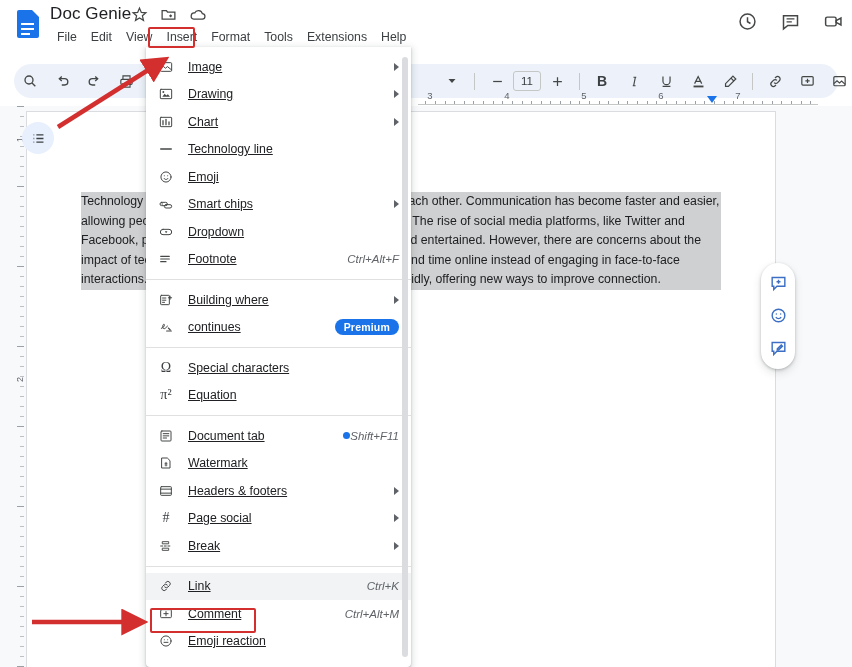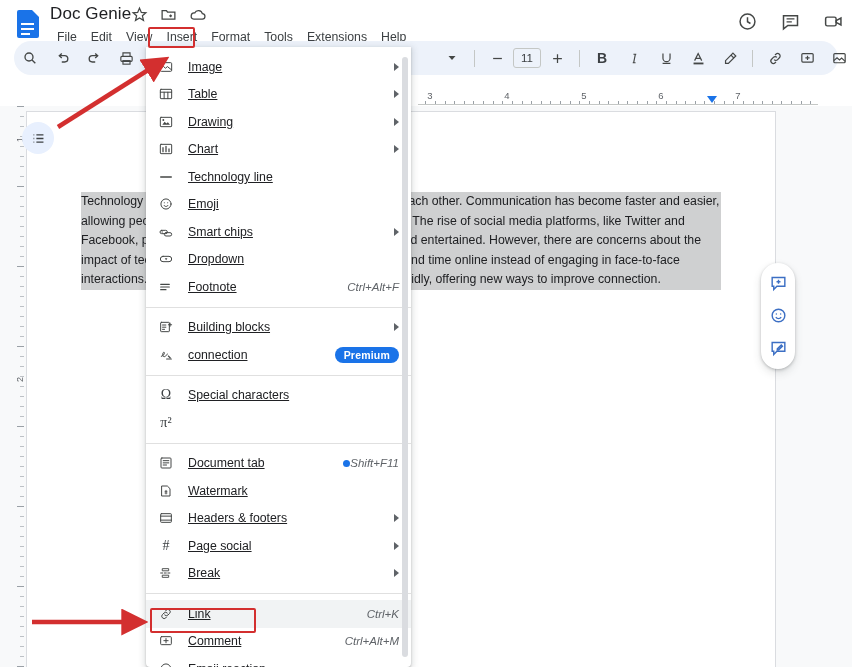--- a/index.html
+++ b/index.html
@@ -38,21 +38,21 @@
     font-size: 12.3px; color: #3c4043; padding: 2px 7px; border-radius: 4px;
     cursor: pointer; white-space: nowrap; line-height: 15px;
   }
   .menu-item.active-box { position: relative; }
 
   .header-right { position: absolute; right: 8px; top: 11px; display: flex; gap: 22px; align-items: center; }
   .hr-icon { width: 21px; height: 21px; color: #444746; }
   .hr-icon svg { display: block; }
 
   
-  .toolbar { position: absolute; left: 0; top: 41px; width: 852px; height: 34px; }
+  .toolbar { position: absolute; left: 0; top: 64px; width: 852px; height: 34px; }
   .tb-pill {
     position: absolute; left: 14px; top: 0; height: 34px; width: 824px;
     background: #edf2fa; border-radius: 18px;
   }
   .tb-row { position: absolute; left: 14px; top: 0; height: 34px; display: flex; align-items: center; }
   .tb-btn {
     width: 28px; height: 28px; display: flex; align-items: center; justify-content: center;
     color: #444746; border-radius: 4px; margin: 0 2px;
   }
   .tb-btn svg { display: block; }
@@ -482,30 +482,20 @@
               <path d="M3.5 15l4.5-4 3.2 2.8 3-2.4 6.3 5.1"></path>
             </svg>
           </span>
           <span class="mlabel">Image</span>
           <span class="marrow"></span>
         </div>
         <div class="mrow">
           <span class="mi">
             <svg viewBox="0 0 24 24" width="16" height="16" fill="none" stroke="currentColor" stroke-width="1.5" stroke-linecap="round" stroke-linejoin="round">
               <rect x="3.5" y="5" width="17" height="14" rx="1"></rect>
-              <path d="M3.5 9.3h17M9.2 9.3V19M14.8 9.3V19"></path>
-            </svg>
-          </span>
-          <span class="mlabel">Table</span>
-          <span class="marrow"></span>
-        </div>
-        <div class="mrow">
-          <span class="mi">
-            <svg viewBox="0 0 24 24" width="16" height="16" fill="none" stroke="currentColor" stroke-width="1.5" stroke-linecap="round" stroke-linejoin="round">
-              <rect x="3.5" y="5" width="17" height="14" rx="1"></rect>
               <path d="M6.5 16l3.5-4.3 2.5 2.6 2.3-2 3.2 3.7z" fill="currentColor" stroke="none"></path>
               <circle cx="8" cy="9" r="1.4" fill="currentColor" stroke="none"></circle>
             </svg>
           </span>
           <span class="mlabel">Drawing</span>
           <span class="marrow"></span>
         </div>
         <div class="mrow">
           <span class="mi">
             <svg viewBox="0 0 24 24" width="16" height="16" fill="none" stroke="currentColor" stroke-width="1.5" stroke-linecap="round" stroke-linejoin="round">
@@ -566,41 +556,42 @@
         </div>
         <div class="mdivider"></div>
         <div class="mrow">
           <span class="mi">
             <svg viewBox="0 0 24 24" width="16" height="16" fill="none" stroke="currentColor" stroke-width="1.5" stroke-linecap="round" stroke-linejoin="round">
               <rect x="4" y="5" width="13" height="14" rx="1"></rect>
               <path d="M6.8 9h5M6.8 12.3h5M6.8 15.5h3"></path>
               <path d="M18 6v5M15.6 8.5h4.8" stroke-width="1.6"></path>
             </svg>
           </span>
-          <span class="mlabel">Building blocks</span>
+          <span class="mlabel">Building where</span>
           <span class="marrow"></span>
         </div>
         <div class="mrow">
           <span class="mi">
             <svg viewBox="0 0 24 24" width="16" height="16" fill="none" stroke="currentColor" stroke-width="1.5" stroke-linecap="round" stroke-linejoin="round">
               <path d="M5 14c2.5-.6 4-2.6 4.6-4.6.4-1.4-.8-2.1-1.6-1.1-.9 1.1-1.3 3.4-.4 5.2.6 1.2 2.3 1.4 3.6.1l3.1-3"></path>
               <path d="M13 18h7" stroke-width="1.8"></path>
               <path d="M15.5 13.5l3 3" stroke-width="1.6"></path>
             </svg>
           </span>
-          <span class="mlabel">connection</span>
+          <span class="mlabel">continues</span>
           <span class="badge">Premium</span>
         </div>
         <div class="mdivider"></div>
         <div class="mrow">
           <span class="mi" style="font-size: 14px; color: rgb(60, 64, 67); font-family: &quot;Liberation Serif&quot;, serif;">Ω</span>
           <span class="mlabel">Special characters</span>
         </div>
         <div class="mrow">
           <span class="mi" style="font-size: 14px; color: rgb(60, 64, 67); font-family: &quot;Liberation Serif&quot;, serif;">π²</span>
+          <span class="mlabel">Equation</span>
         </div>
         <div class="mdivider"></div>
         <div class="mrow">
           <span class="mi">
             <svg viewBox="0 0 24 24" width="16" height="16" fill="none" stroke="currentColor" stroke-width="1.5" stroke-linecap="round" stroke-linejoin="round">
               <rect x="4.5" y="4.5" width="15" height="15" rx="1.3"></rect>
               <path d="M7.8 8.5h8.4M7.8 11.8h8.4M7.8 15h5"></path>
             </svg>
           </span>
           <span class="mlabel">Document tab</span>

